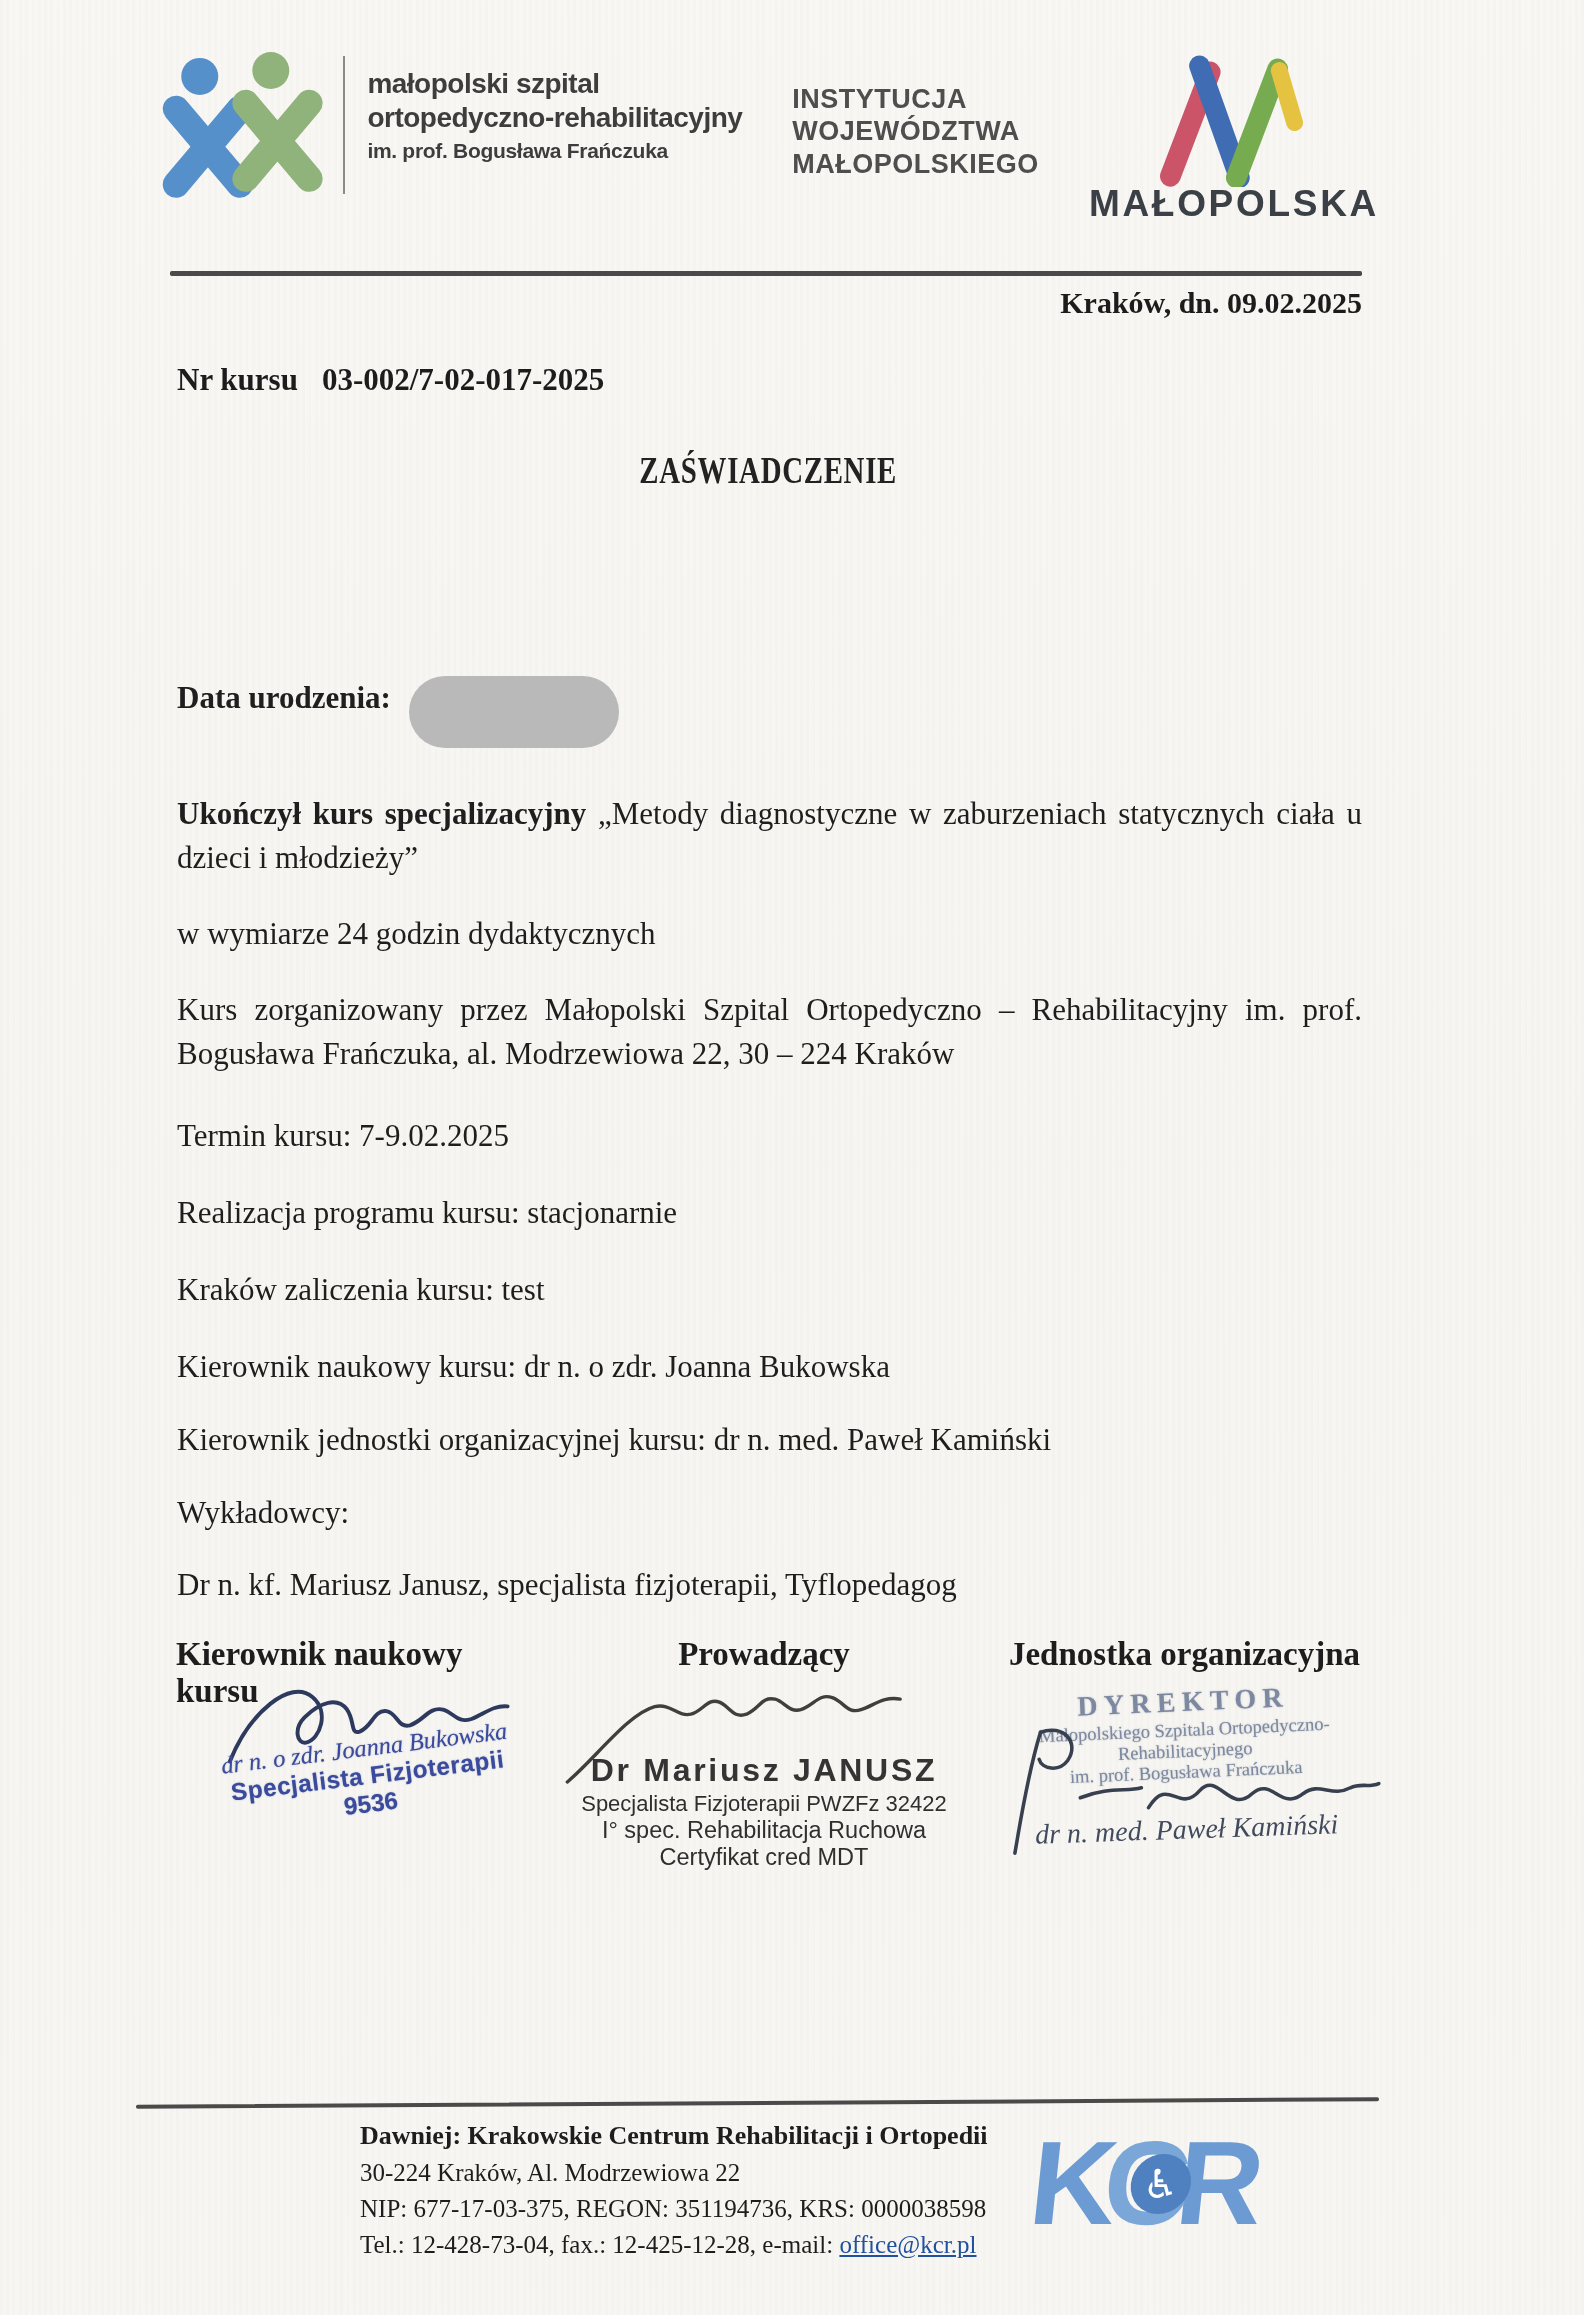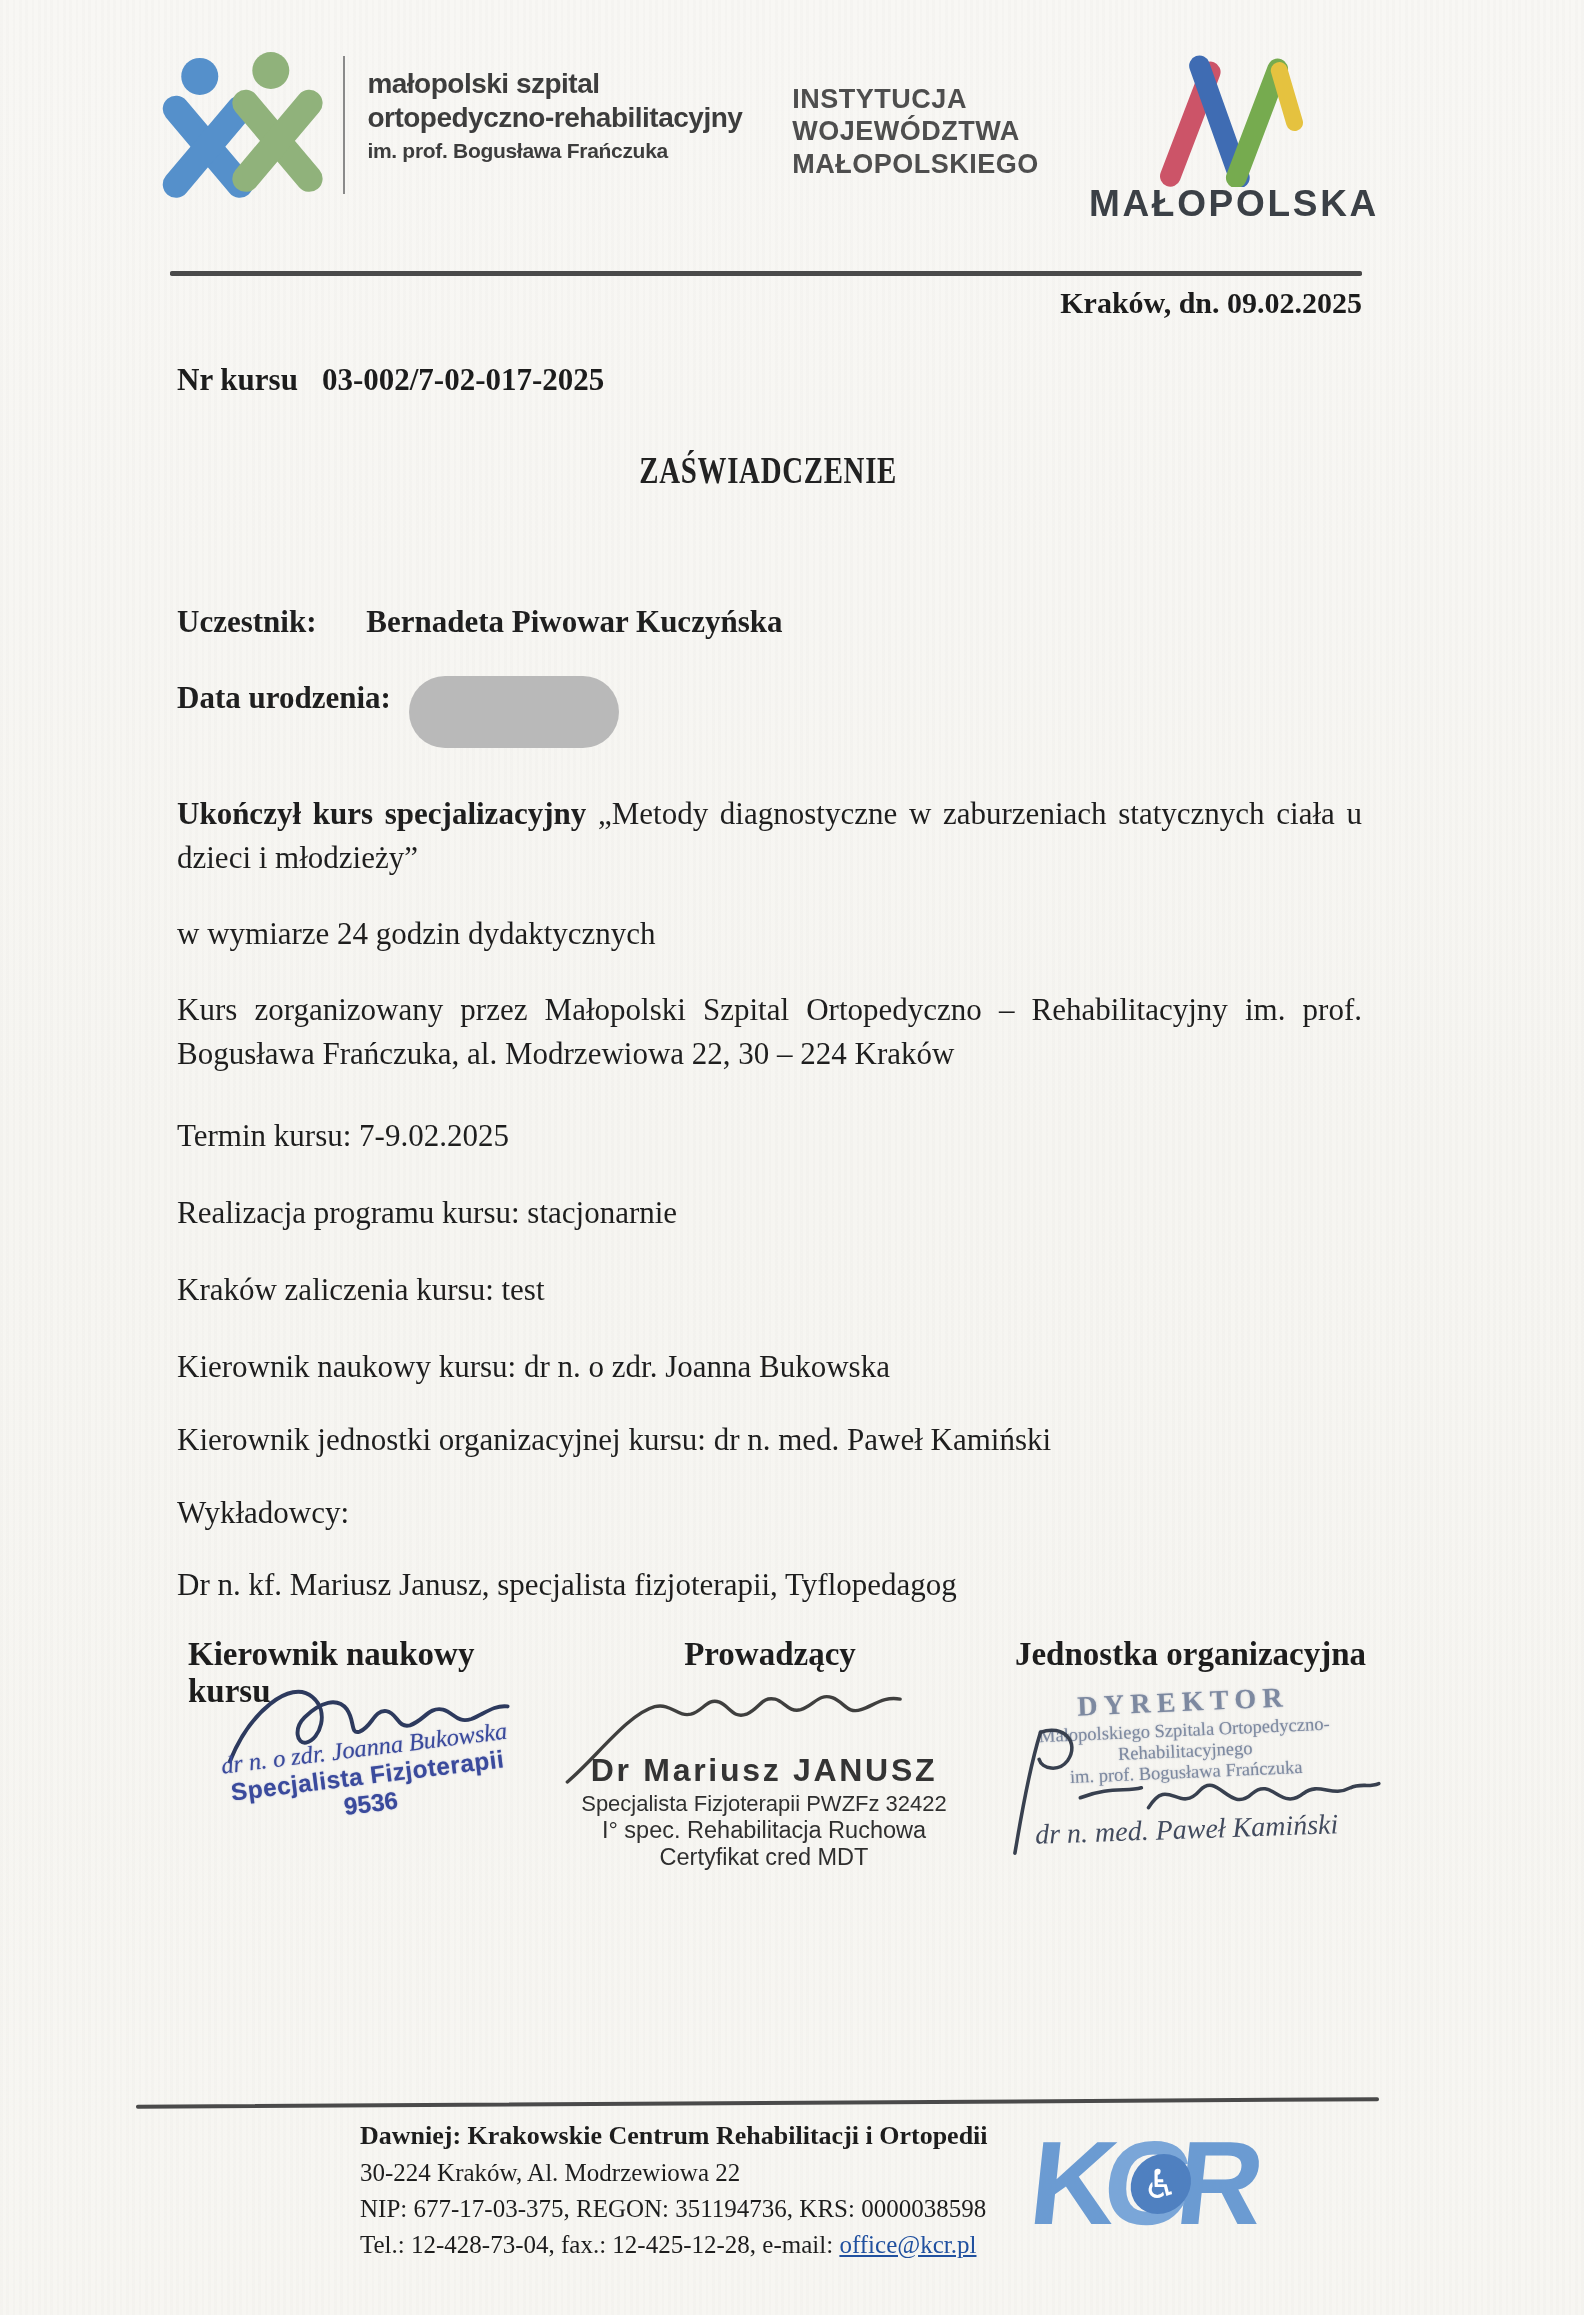--- a/index.html
+++ b/index.html
@@ -47,21 +47,21 @@
   .p-org{top:988px;}
   .p-term{top:1114px;}
   .p-real{top:1191px;}
   .p-test{top:1268px;}
   .p-kier1{top:1345px;}
   .p-kier2{top:1418px;}
   .p-wykl{top:1491px;}
   .p-lect{top:1563px;}
   
   .sigs{position:absolute;top:1636px;left:176px;right:215px;display:grid;grid-template-columns:353px 416px auto;column-gap:27px;}
-  .sig-h{font-size:33px;font-weight:bold;color:#1d1d1d;margin-left:12px;}
+  .sig-h{font-size:33px;font-weight:bold;color:#1d1d1d;}
   .c2 .sig-h,.c3 .sig-h{text-align:center;}
   .sig-rel{position:relative;}
   .sig1-svg{position:absolute;top:29px;left:42px;width:299px;height:119px;}
   .stamp-buk{position:absolute;top:98px;left:33px;width:317px;text-align:center;color:#3a4a9c;transform:rotate(-7deg);text-shadow:0 0 1.4px rgba(58,74,156,0.55);}
   .stamp-buk .l1{font-style:italic;font-size:24.4px;font-family:"Liberation Serif",serif;}
   .stamp-buk .l2{font-family:"Liberation Sans",sans-serif;font-size:24.4px;font-weight:bold;letter-spacing:0.5px;}
   .stamp-buk .l3{font-family:"Liberation Sans",sans-serif;font-size:24.4px;font-weight:bold;}
   .sig2-svg{position:absolute;top:23.5px;left:-16.3px;width:398px;height:128px;}
   .stamp-jan{position:absolute;top:116px;left:0;width:100%;text-align:center;font-family:"Liberation Sans",sans-serif;color:#2f2f2f;}
   .stamp-jan .l1{font-size:32px;letter-spacing:2.7px;font-weight:bold;color:#343434;}
@@ -136,24 +136,20 @@
 
   <div class="course-no">
     <span>Nr kursu</span>
     <span class="num">03-002/7-02-017-2025</span>
   </div>
 
   <div class="title-wrap">
     <span class="title">ZAŚWIADCZENIE</span>
   </div>
 
-  <div class="uczestnik">
-    <span>Uczestnik:</span>
-    <span class="name">Bernadeta Piwowar Kuczyńska</span>
-  </div>
 
   <div class="birth">
     <span>Data urodzenia:</span>
     <span class="redact"></span>
   </div>
 
   <p class="para just p-compl"><span class="b">Ukończył kurs specjalizacyjny</span><span> „Metody diagnostyczne w zaburzeniach statycznych ciała u dzieci i młodzieży”</span></p>
 
   <p class="para p-hours">w wymiarze 24 godzin dydaktycznych</p>
   <p class="para just p-org">Kurs zorganizowany przez Małopolski Szpital Ortopedyczno – Rehabilitacyjny im. prof. Bogusława Frańczuka, al. Modrzewiowa 22, 30 – 224 Kraków</p>

